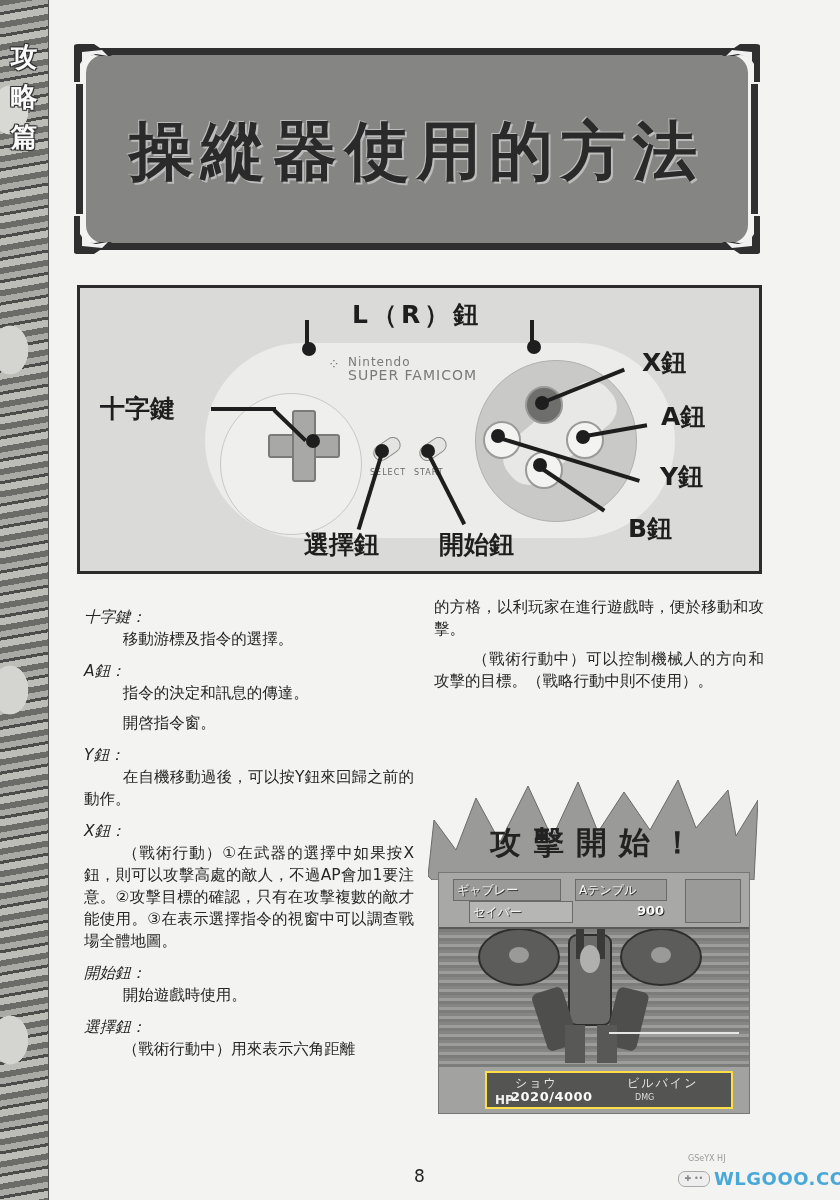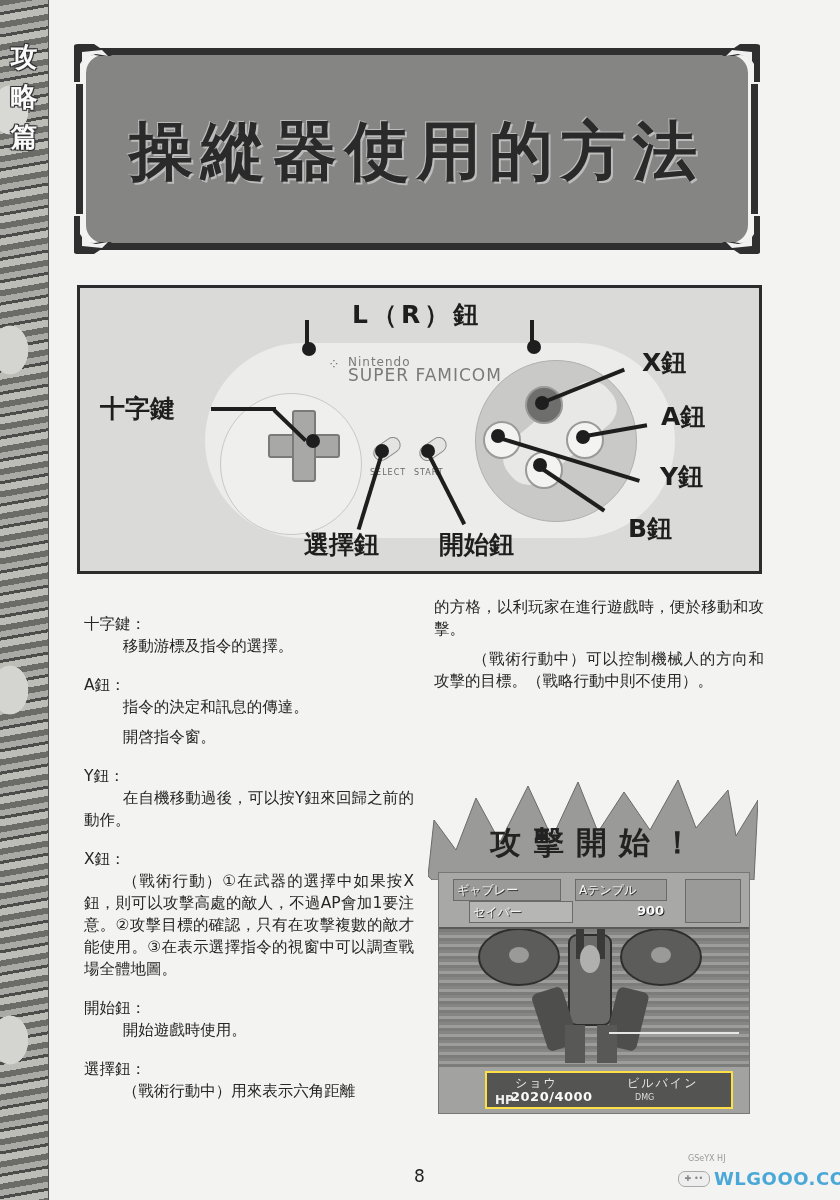--- a/index.html
+++ b/index.html
@@ -83,21 +83,21 @@
   .dpad .h, .dpad .v {
     position: absolute; background: #a8a8a6; border: 2px solid #7a7a78; border-radius: 3px;
   }
   .dpad .h { left: 0; top: 24px; width: 68px; height: 20px; }
   .dpad .v { left: 24px; top: 0; width: 20px; height: 68px; }
   .logo {
     position: absolute; left: 258px; top: 68px; color: #7a7a78; font-size: 12px; line-height: 13px;
   }
   .logo .dots { position: absolute; left: -10px; top: 2px; font-size: 14px; letter-spacing: -2px; }
   .logo .l1 { padding-left: 10px; letter-spacing: 1px; }
-  .logo .l2 { padding-left: 10px; font-size: 17px; letter-spacing: 1px; }
+  .logo .l2 { padding-left: 10px; font-size: 14px; letter-spacing: 1px; }
   .pill {
     position: absolute; width: 28px; height: 14px; border-radius: 8px;
     background: #e4e4e2; border: 1px solid #8a8a88; transform: rotate(-35deg);
   }
   .small-label {
     position: absolute; font-size: 8px; color: #6a6a68; letter-spacing: 1px;
   }
   .abxy-ring {
     position: absolute; left: 395px; top: 72px; width: 160px; height: 160px;
     border-radius: 50%; background: #c9c9c7; border: 1px solid #b0b0ae;
@@ -121,21 +121,21 @@
     position: absolute; font-family: "DejaVu Sans", sans-serif; font-weight: bold;
     font-size: 25px; color: #1e1e1e; white-space: nowrap;
   }
 
   
   .col {
     position: absolute; font-size: 15.5px; line-height: 22px; color: #262626;
   }
   .col-left { left: 84px; top: 596px; width: 330px; }
   .col-right { left: 434px; top: 596px; width: 330px; }
-  .term { margin-top: 17px; }
+  .term { margin-top: 10px; font-style: italic; }
   .desc { text-indent: 2.5em; margin-bottom: 8px; text-align: justify; }
   .desc.short { margin-left: 2.5em; text-indent: 0; }
   .cont { text-align: justify; margin-bottom: 8px; }
 
   
   .inset {
     position: absolute; left: 428px; top: 780px; width: 330px; height: 335px;
   }
   .burst {
     position: absolute; left: 0; top: 0; width: 330px; height: 100px;

